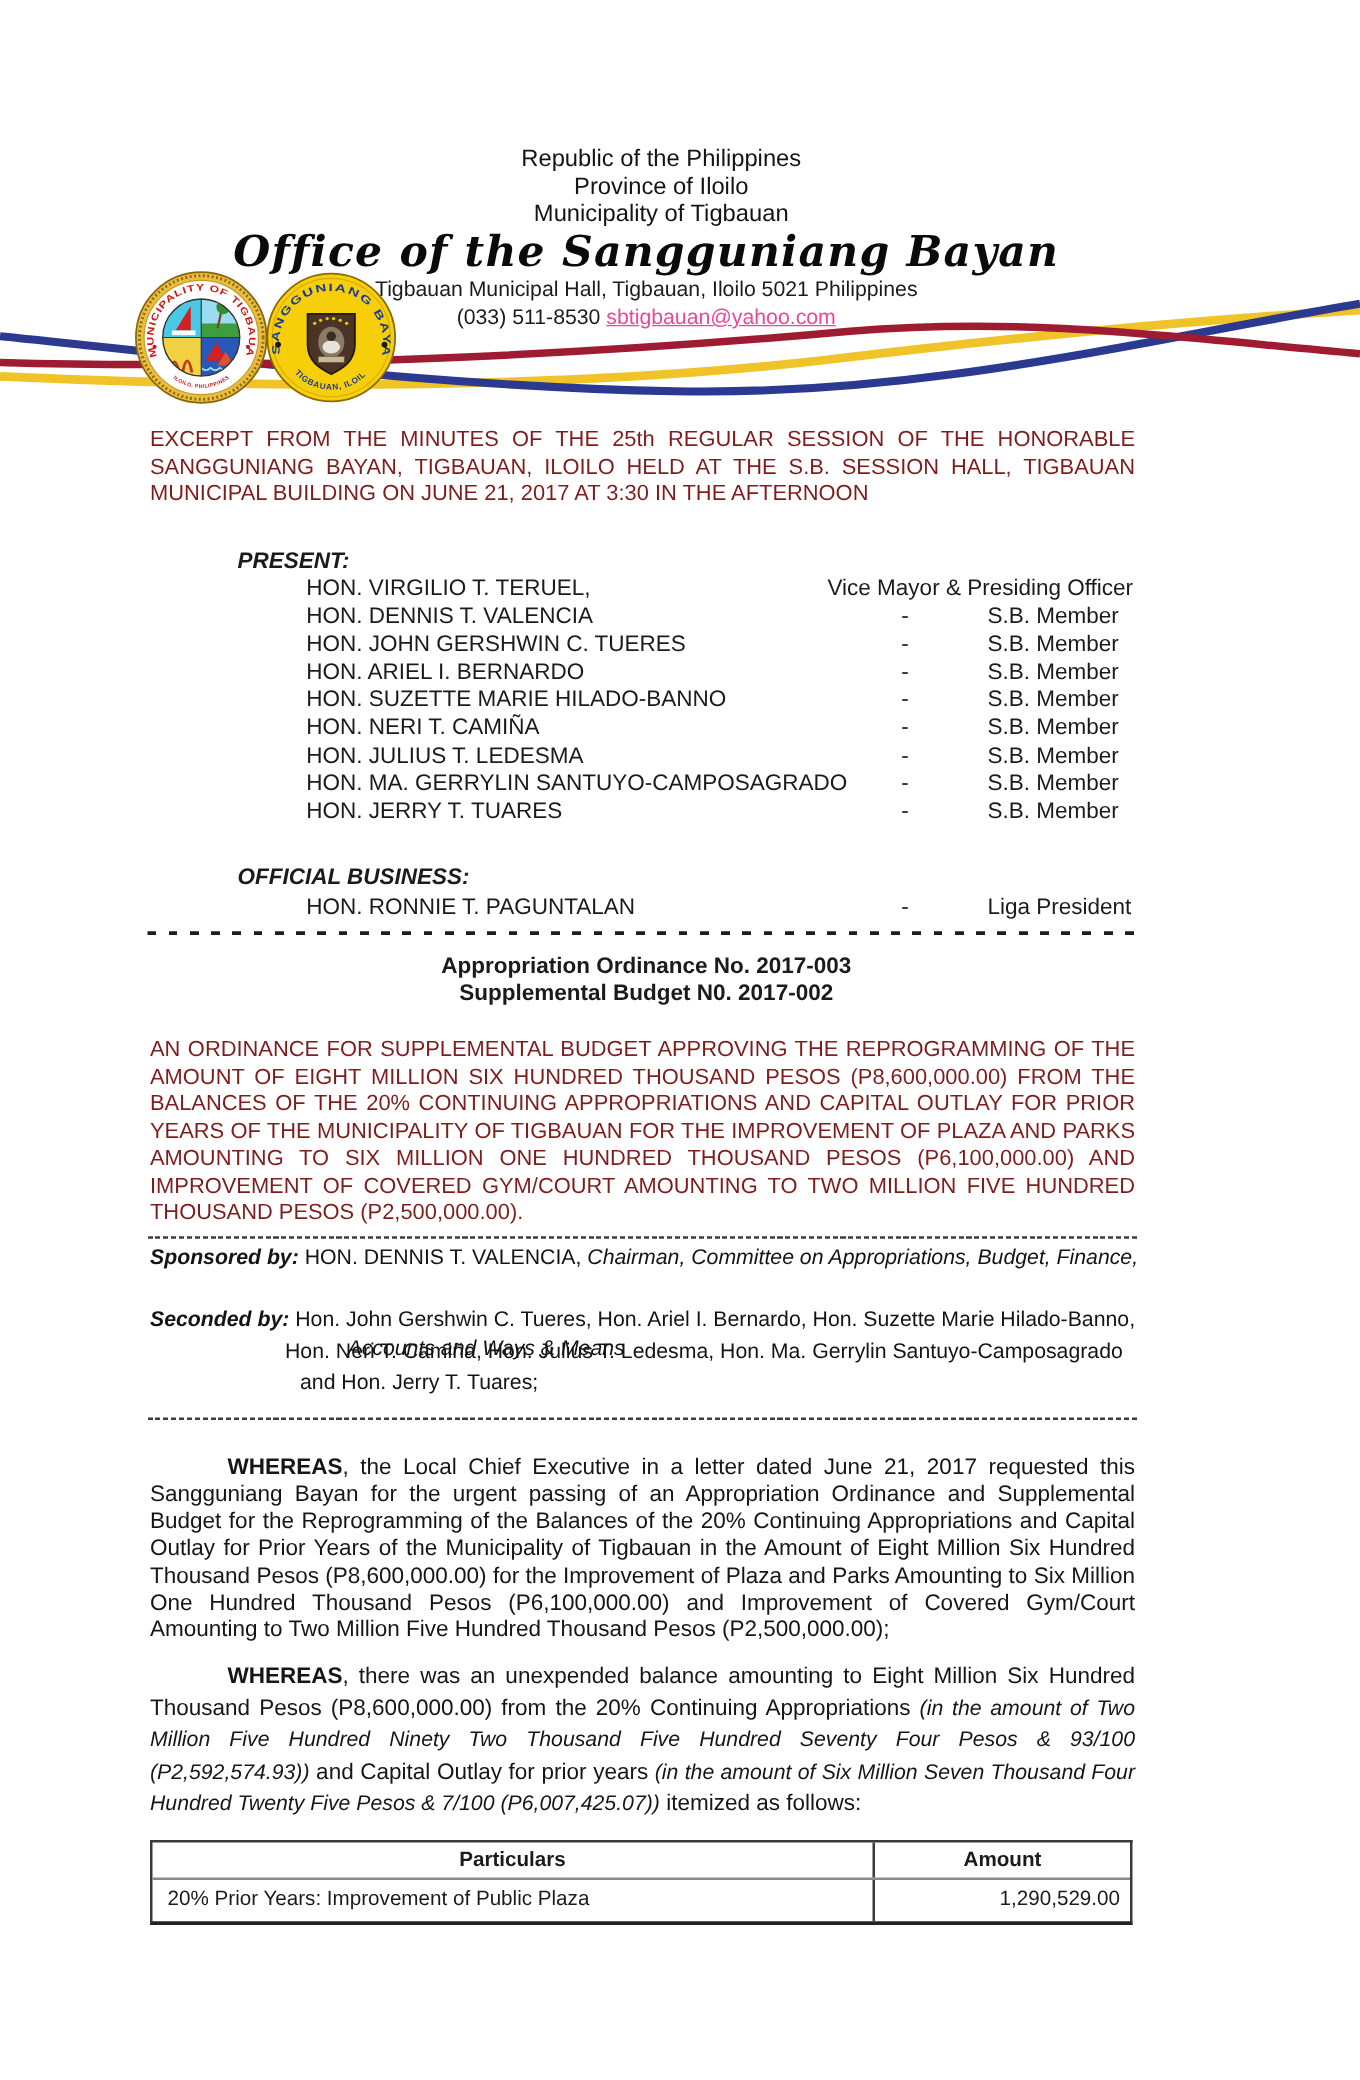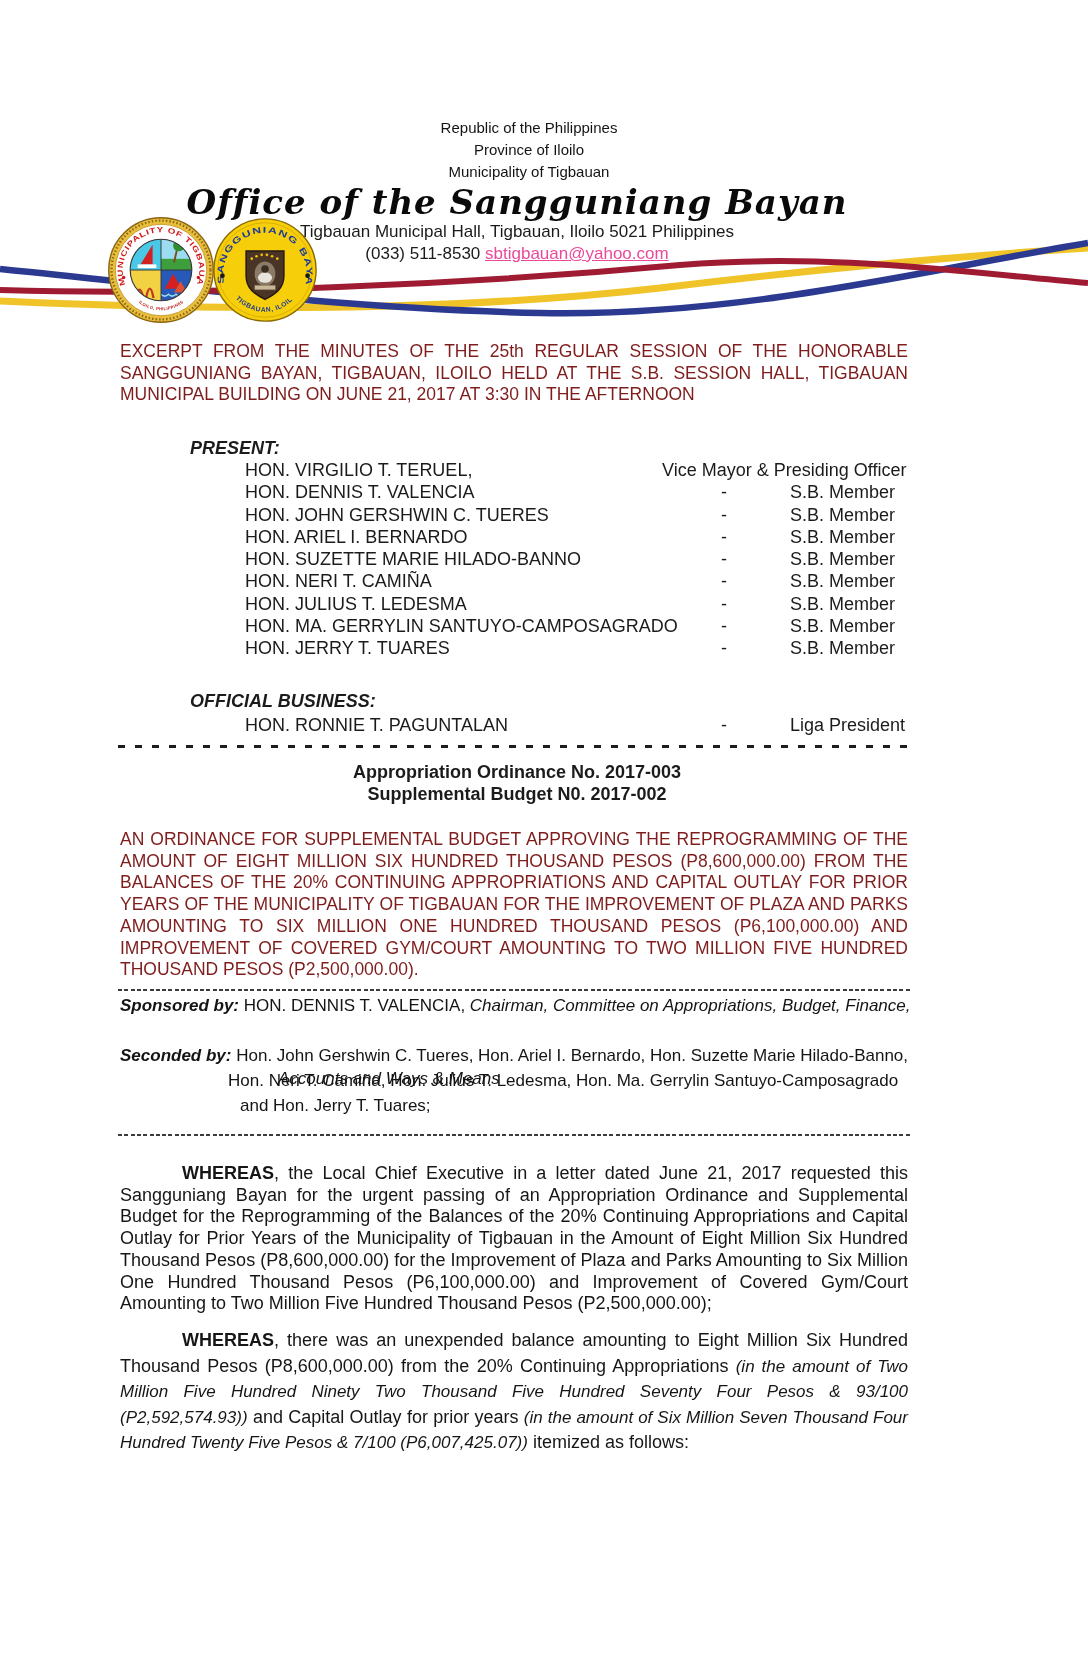--- a/index.html
+++ b/index.html
@@ -4,21 +4,21 @@
 <style>
   * { margin:0; padding:0; box-sizing:border-box; }
   html,body { background:#888; }
   .page {
     position:relative; width:1088px; height:1664px; margin:0 auto;
     background:#ffffff; overflow:hidden;
     font-family:"Liberation Sans", sans-serif; color:#1b1b1b;
   }
   
   .hdr { position:absolute; top:117px; left:0; width:1034px; text-align:center; }
-  .hdr-line { font-size:15px; line-height:22px; color:#141414;padding-left:24px; }
+  .hdr-line { font-size:19px; line-height:22px; color:#141414;padding-left:24px; }
   .hdr-office {
     font-family:"DejaVu Serif", serif; font-style:italic; font-weight:bold;
     font-size:34px; line-height:38px; color:#0a0a0a; letter-spacing:1px;
   }
   .hdr-addr { font-size:17px; line-height:22px; }
   .hdr-contact { font-size:17px; line-height:22px; }
   .email-link { color:#ec4899; text-decoration:underline; cursor:pointer; }
   
   .ribbons { position:absolute; top:233px; left:0; width:1088px; height:104px; }
   .seal { position:absolute; }
@@ -238,14 +238,24 @@
   <div class="sep-dot" style="top:1134px;"></div>
 
   <div class="blk whereas w1" style="top:1163px;">
     <span class="b">WHEREAS</span><span>, the Local Chief Executive in a letter dated June 21, 2017 requested this Sangguniang Bayan for the urgent passing of an Appropriation Ordinance and Supplemental Budget for the Reprogramming of the Balances of the 20% Continuing Appropriations and Capital Outlay for Prior Years of the Municipality of Tigbauan in the Amount of Eight Million Six Hundred Thousand Pesos (P8,600,000.00) for the Improvement of Plaza and Parks Amounting to Six Million One Hundred Thousand Pesos (P6,100,000.00) and Improvement of Covered Gym/Court Amounting to Two Million Five Hundred Thousand Pesos (P2,500,000.00);</span>
   </div>
 
   <div class="blk whereas w2" style="top:1328px;">
     <span class="b">WHEREAS</span><span>, there was an unexpended balance amounting to Eight Million Six Hundred Thousand Pesos (P8,600,000.00) from the 20% Continuing Appropriations </span><span class="cal-it">(in the amount of Two Million Five Hundred Ninety Two Thousand Five Hundred Seventy Four Pesos &amp; 93/100 (P2,592,574.93))</span><span> and Capital Outlay for prior years </span><span class="cal-it">(in the amount of Six Million Seven Thousand Four Hundred Twenty Five Pesos &amp; 7/100 (P6,007,425.07))</span><span> itemized as follows:</span>
   </div>
 
+  <div class="itable">
+    <div class="t-head">
+      <div class="t-c1">Particulars</div>
+      <div class="t-c2">Amount</div>
+    </div>
+    <div class="t-row">
+      <div class="t-c1">20% Prior Years: Improvement of Public Plaza</div>
+      <div class="t-c2">1,290,529.00</div>
+    </div>
+  </div>
 
 </div>
 
 </body></html>

